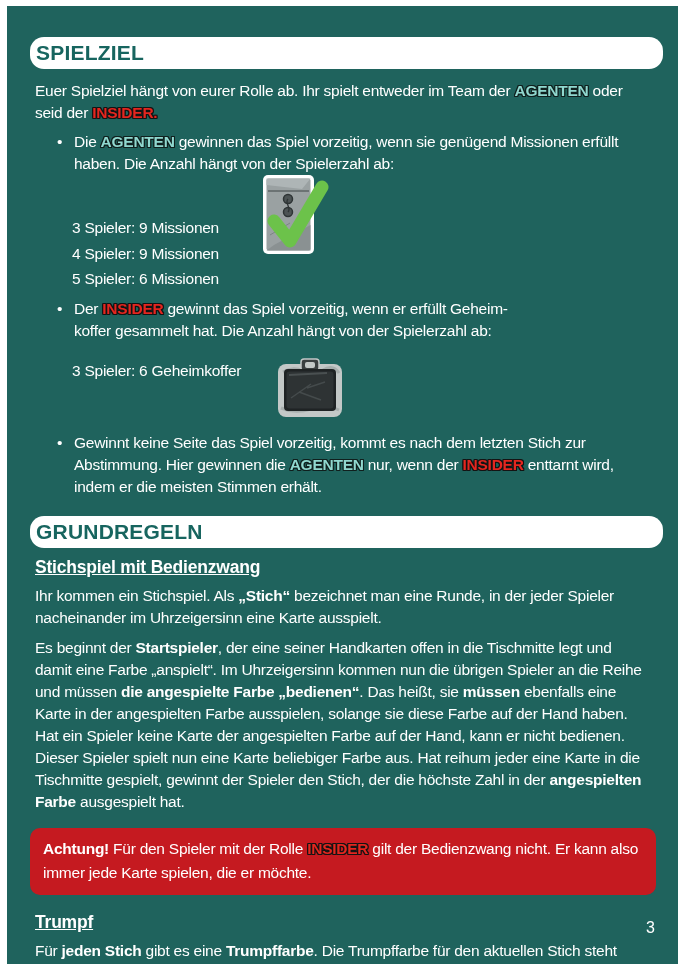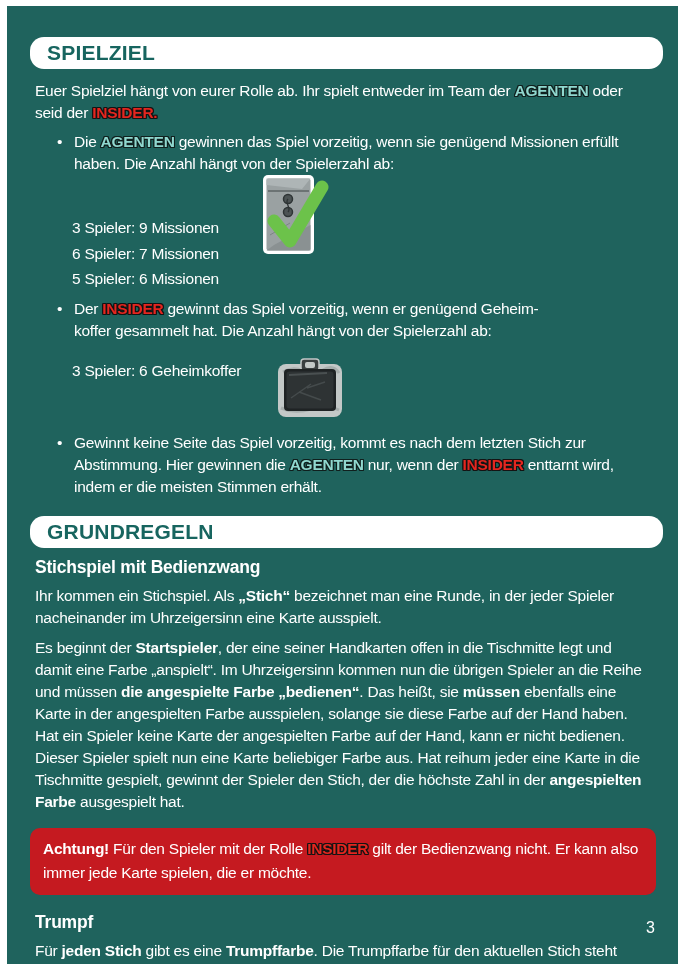--- a/index.html
+++ b/index.html
@@ -20,21 +20,21 @@
     background: var(--background, #1f635d);
     position: relative;
     overflow: hidden;
   }
   .pill {
     margin: 0 15px 0 23px;
     height: 32px;
     background: #ffffff;
     border-radius: 14px;
     display: flex; align-items: center;
-    padding-left: 17px;
+    padding-left: 6px;
     color: var(--header-text, #17655f);
     font-size: 21px; font-weight: 700;
     letter-spacing: 0.2px;
   }
   .pill-spielziel { margin-top: 31px; }
   .pill-grundregeln { margin-top: 18px; }
   .para {
     margin: 11px 30px 0 28px;
     color: #ffffff;
     font-size: 15.5px;
@@ -65,20 +65,21 @@
   .sublist-missions { width: 178px; margin-top: 36px; }
   .sublist-cases { width: 205px; }
   .mission-card-wrap { position: relative; width: 80px; height: 80px; margin-top: -4px; }
   .briefcase-wrap { position: relative; width: 66px; height: 60px; margin-top: 0px; }
   .subheading {
     margin: 9px 30px 0 28px;
     color: #ffffff;
     font-size: 17.5px;
     font-weight: 700;
     letter-spacing: -0.2px;
+    text-decoration: underline;
   }
   .warning {
     margin: 15px 22px 0 23px;
     background: var(--warning-bg, #c51a20);
     border-radius: 10px;
     padding: 9px 13px 10px 13px;
     color: #ffffff;
     font-size: 15.5px;
     line-height: 24px;
     letter-spacing: -0.25px;
@@ -119,42 +120,42 @@
     <p class="para"><span>Euer Spielziel hängt von eurer Rolle ab. Ihr spielt entweder im Team der </span><span class="seg-agenten">AGENTEN</span><span> oder seid der </span><span class="seg-insider">INSIDER.</span></p>
 
     <div class="bullet">
       <span class="dot">•</span>
       <span><span>Die </span><span class="seg-agenten">AGENTEN</span><span> gewinnen das Spiel vorzeitig, wenn sie genügend Missionen erfüllt haben. Die Anzahl hängt von der Spielerzahl ab:</span></span>
     </div>
 
     <div class="sublist-row">
       <div class="sublist sublist-missions">
         <div>3 Spieler: 9 Missionen</div>
-        <div>6 Spieler: 7 Missionen</div>
+        <div>4 Spieler: 9 Missionen</div>
         <div>5 Spieler: 6 Missionen</div>
       </div>
       <div class="mission-card-wrap">
         <svg width="80" height="80" viewBox="0 0 80 80">
           <rect x="13" y="0" width="51" height="79" rx="5" fill="#ffffff"></rect>
           <rect x="16.5" y="3.5" width="44" height="72" rx="2" fill="#9aa1a2"></rect>
           <polygon points="16.5,3.5 60.5,3.5 52,14 16.5,10" fill="#aeb5b6"></polygon>
           <polygon points="16.5,75.5 60.5,75.5 60.5,50 24,70" fill="#8a9192"></polygon>
           <path d="M18 16 H59" stroke="#5d6465" stroke-width="1.5" fill="none"></path>
           <circle cx="38" cy="24" r="4.5" fill="#4c5354" stroke="#2e3435" stroke-width="1.5"></circle>
           <circle cx="38" cy="37" r="4.5" fill="#4c5354" stroke="#2e3435" stroke-width="1.5"></circle>
           <path d="M38 24 C 34 28, 42 33, 38 37" stroke="#2e3435" stroke-width="1.3" fill="none"></path>
           <path d="M20 60 L40 48" stroke="#7d8485" stroke-width="1" fill="none"></path>
           <polyline points="24,46 40,66 72,12" fill="none" stroke="var(--check-green, #6cc24a)" stroke-width="13" stroke-linecap="round" stroke-linejoin="round"></polyline>
         </svg>
       </div>
     </div>
 
     <div class="bullet" style="margin-top:6px;">
       <span class="dot">•</span>
-      <span><span>Der </span><span class="seg-insider">INSIDER</span><span> gewinnt das Spiel vorzeitig, wenn er genügend Geheim-</span><br><span>koffer gesammelt hat. Die Anzahl hängt von der Spielerzahl ab:</span></span>
+      <span><span>Der </span><span class="seg-insider">INSIDER</span><span> gewinnt das Spiel vorzeitig, wenn er erfüllt Geheim-</span><br><span>koffer gesammelt hat. Die Anzahl hängt von der Spielerzahl ab:</span></span>
     </div>
 
     <div class="sublist-row" style="margin-top:16px;">
       <div class="sublist sublist-cases">
         <div>3 Spieler: 6 Geheimkoffer</div>
       </div>
       <div class="briefcase-wrap">
         <svg width="66" height="60" viewBox="0 0 66 60">
           <rect x="1" y="6" width="64" height="53" rx="8" fill="#c3c8c7"></rect>
           <path d="M6 14 Q16 8 26 13 T46 12 T62 15" stroke="#9ba3a2" stroke-width="3" fill="none" opacity="0.7"></path>

